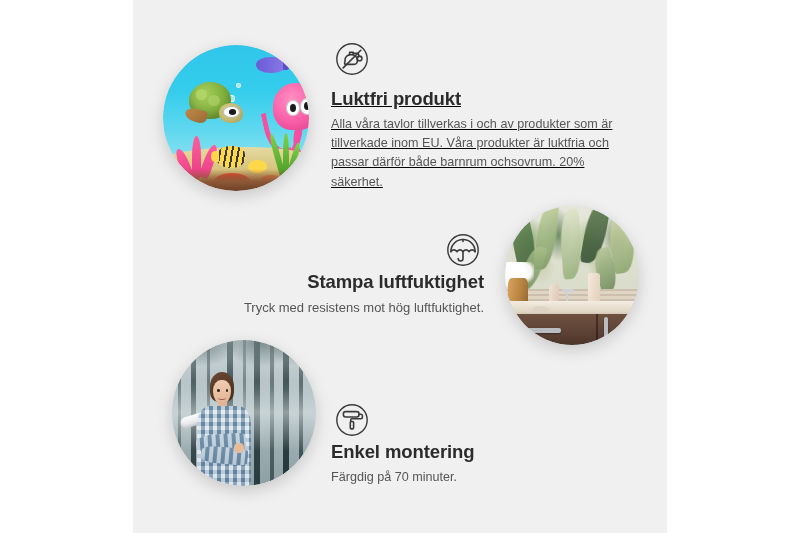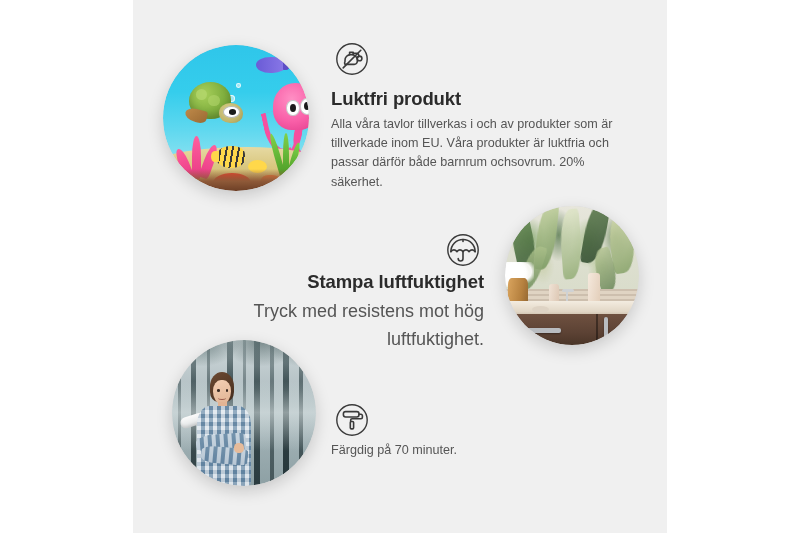--- a/index.html
+++ b/index.html
@@ -47,26 +47,26 @@
   }
   .feature-body {
     font-size: 12.6px;
     font-weight: 400;
     color: #555555;
     line-height: 1.52;
     margin: 0;
   }
 
   
-  #block-odour { left: 331px; top: 38px; width: 300px; }
+  #block-odour { left: 331px; top: 38px; width: 300px; text-decoration: underline; }
   #block-odour .feature-title { margin-top: 8px; }
 
   
   #block-waterproof { left: 222px; top: 229px; width: 262px; text-align: right; }
-  #block-waterproof .feature-body { font-size: 18px; }
+  #block-waterproof .feature-body { font-size: 13px; }
 
   
   #block-mounting { left: 331px; top: 399px; width: 280px; }
 
   
   .icon-circle {
     width: 42px;
     height: 42px;
     display: block;
   }
@@ -572,16 +572,17 @@
 
   <div class="feature feature-text" id="block-mounting">
     <div class="icon-circle">
       <svg viewBox="0 0 42 42" aria-hidden="true">
         <circle class="ring" cx="21" cy="21" r="15.2"></circle>
         <rect x="12.4" y="12.6" width="15.6" height="5.4" rx="2.2"></rect>
         <path d="M28.0 15.3 h2.0 a1.4 1.4 0 0 1 1.4 1.4 v1.6 a1.4 1.4 0 0 1-1.4 1.4 h-9.0 a1.3 1.3 0 0 0-1.3 1.3 v1.5"></path>
         <rect x="19.3" y="22.5" width="3.3" height="7.4" rx="1.1"></rect>
       </svg>
     </div>
+    <div class="feature-title">Enkel montering</div>
     <div class="feature-body">Färgdig på 70 minuter.</div>
   </div>
 
 </div>
 
 </body></html>

